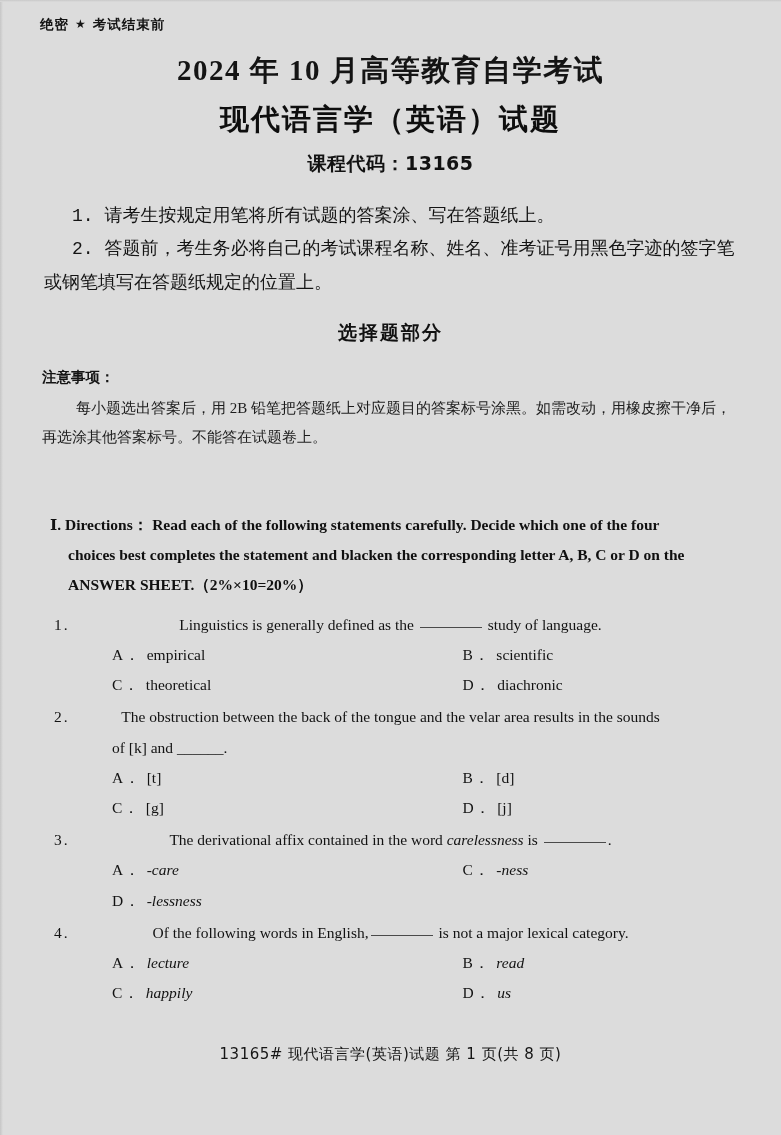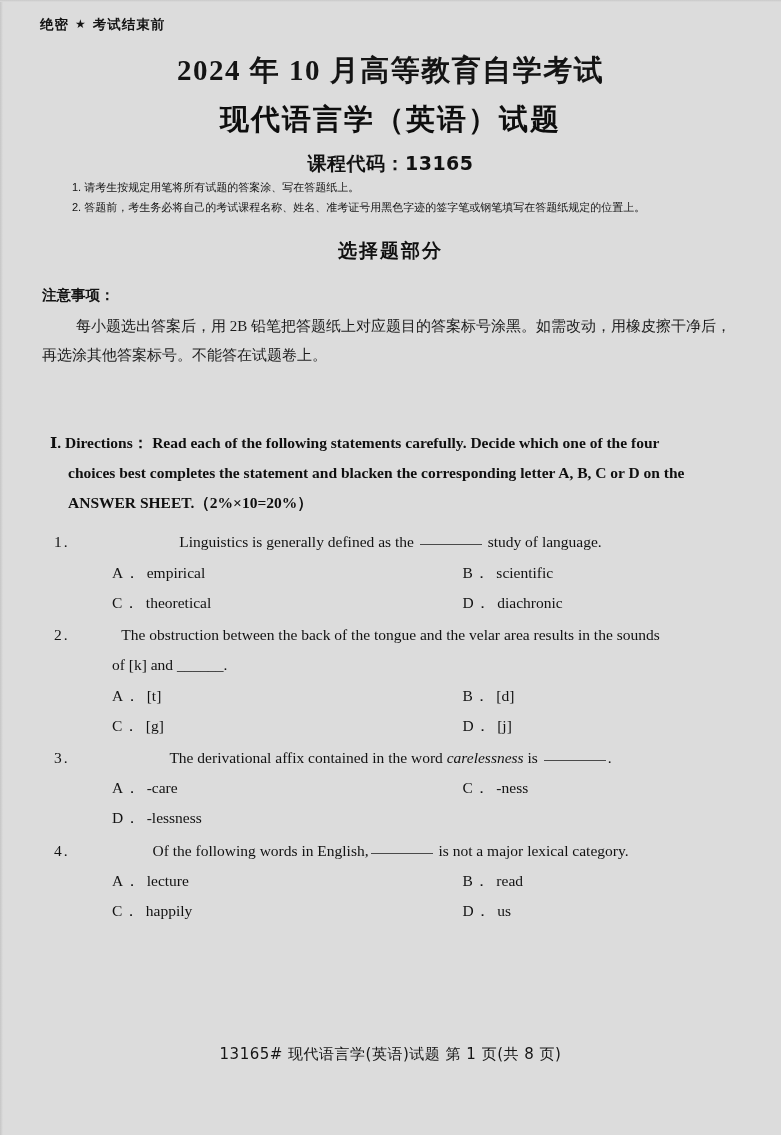--- a/index.html
+++ b/index.html
@@ -82,22 +82,23 @@
     font-family: "DejaVu Sans", "Liberation Sans", sans-serif;
     font-size: 19px;
     font-weight: bold;
     letter-spacing: 0.5px;
     margin-top: 11px;
     color: #121212;
   }
 
   
   .instructions {
-    font-family: Liberation Sans, sans-serif;
-    font-size: 11px;
+    margin-top: 23px;
+    font-family: Liberation Mono, monospace;
+    font-size: 18px;
     line-height: 1.85;
     color: #141414;
     padding: 0 4px;
   }
   .instructions .item {
     text-indent: 28px;
   }
 
   
   .section-heading {
@@ -199,20 +200,21 @@
     font-size: 15.5px;
     line-height: 1.95;
     color: #121212;
     padding-left: 72px;
   }
   .opt .lab {
     letter-spacing: 1px;
     margin-right: 6px;
   }
   .opt.italic .val {
+    font-style: italic;
   }
   .ital {
     font-style: italic;
   }
 
   
   .footer {
     position: absolute;
     left: 0;
     right: 0;

